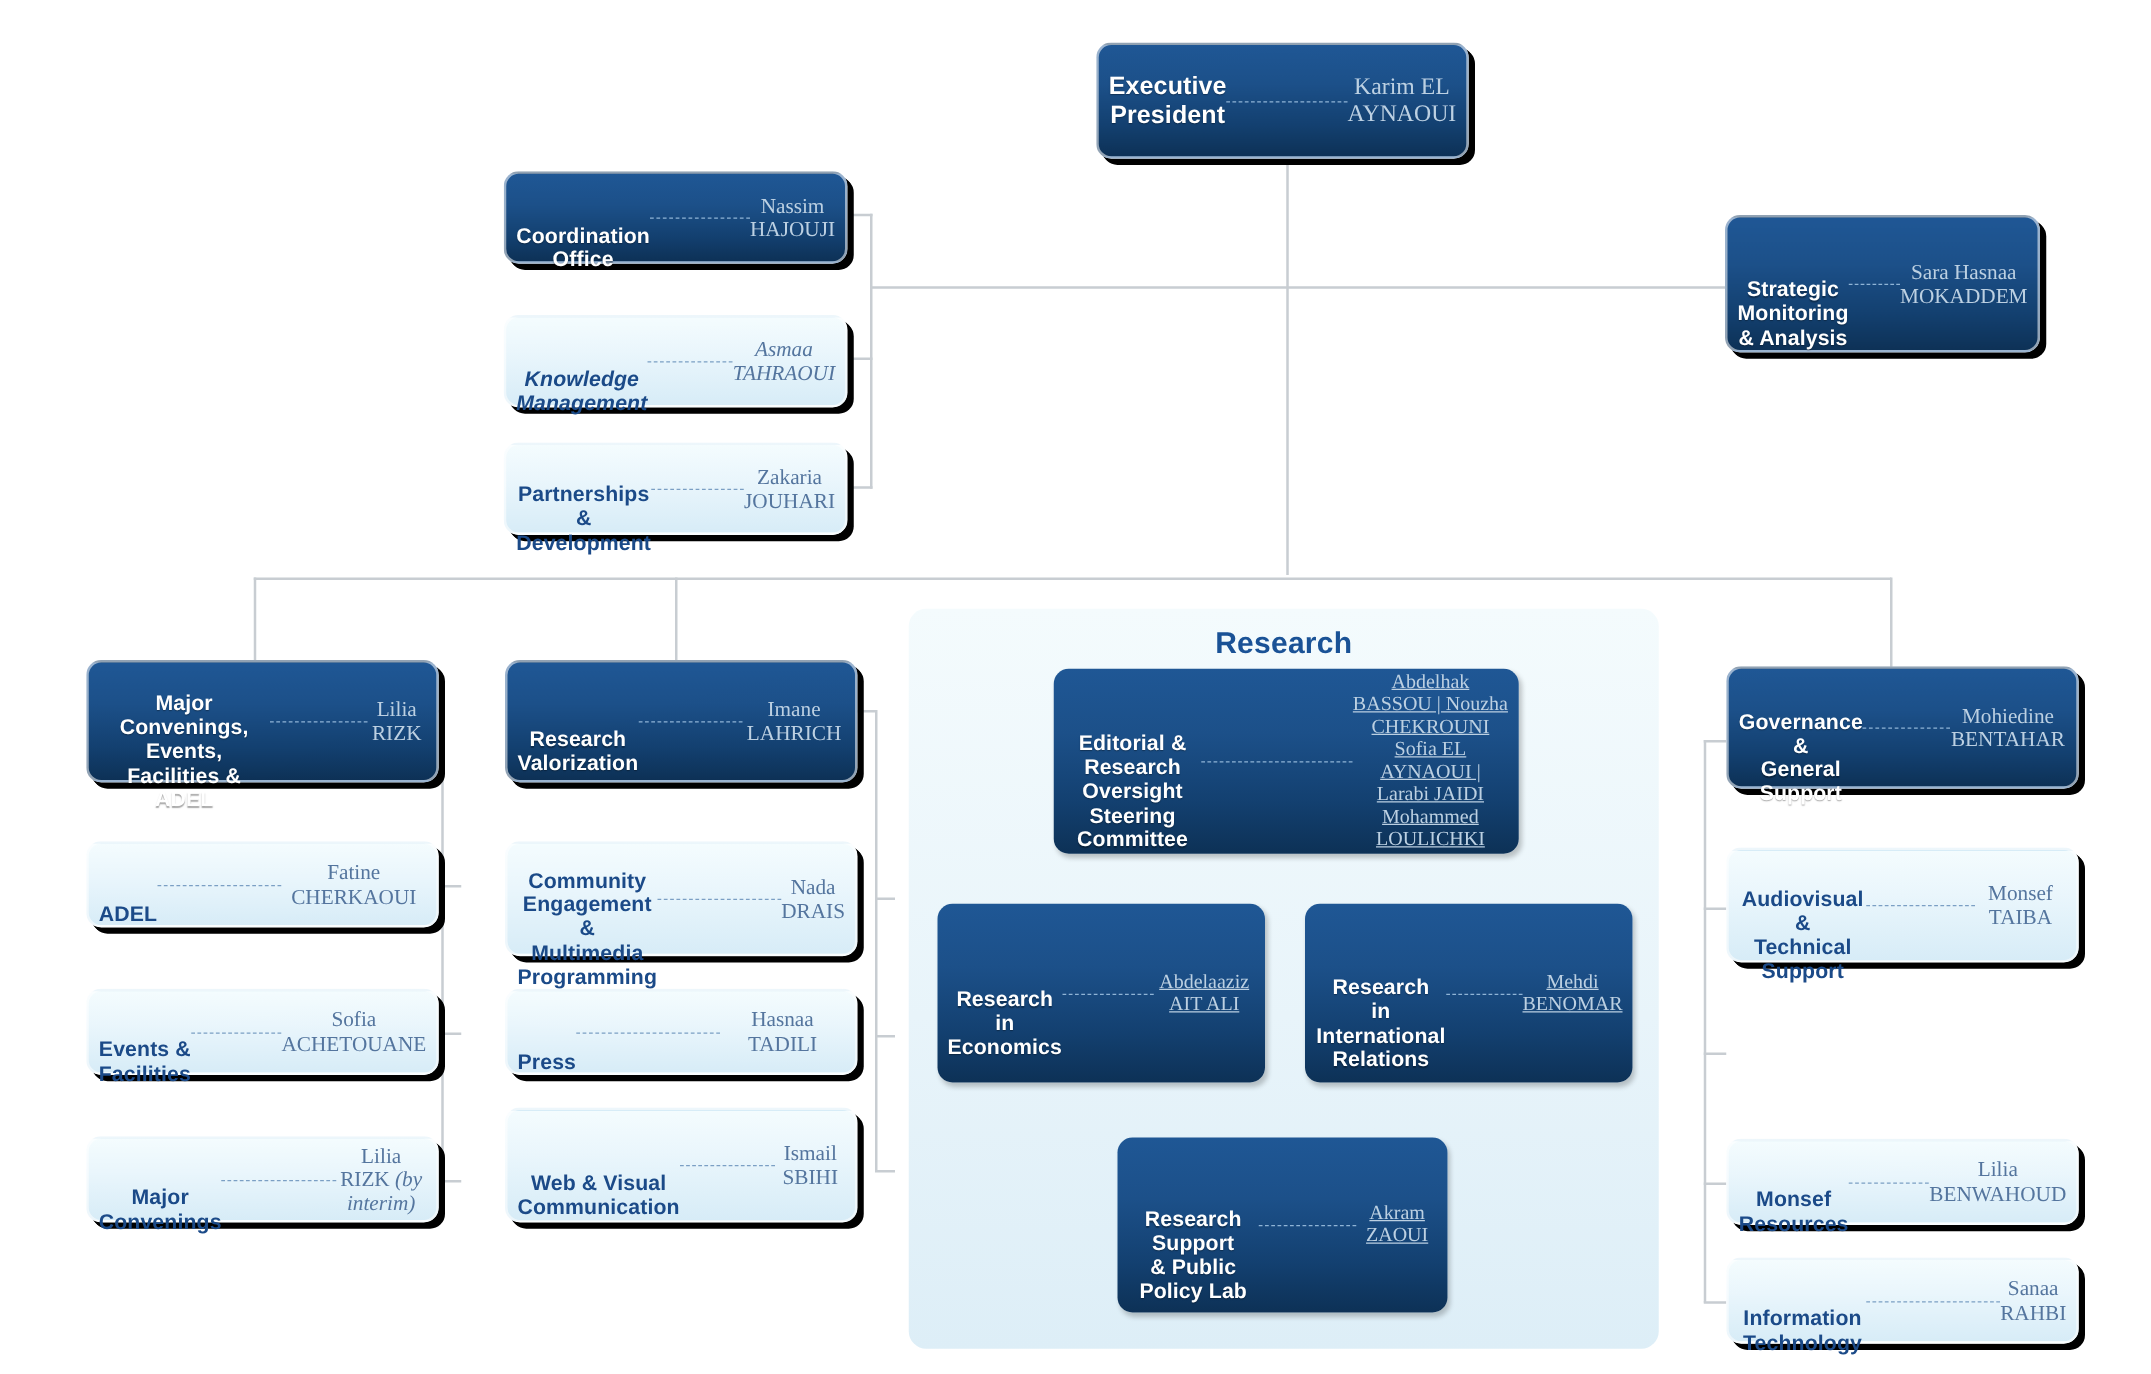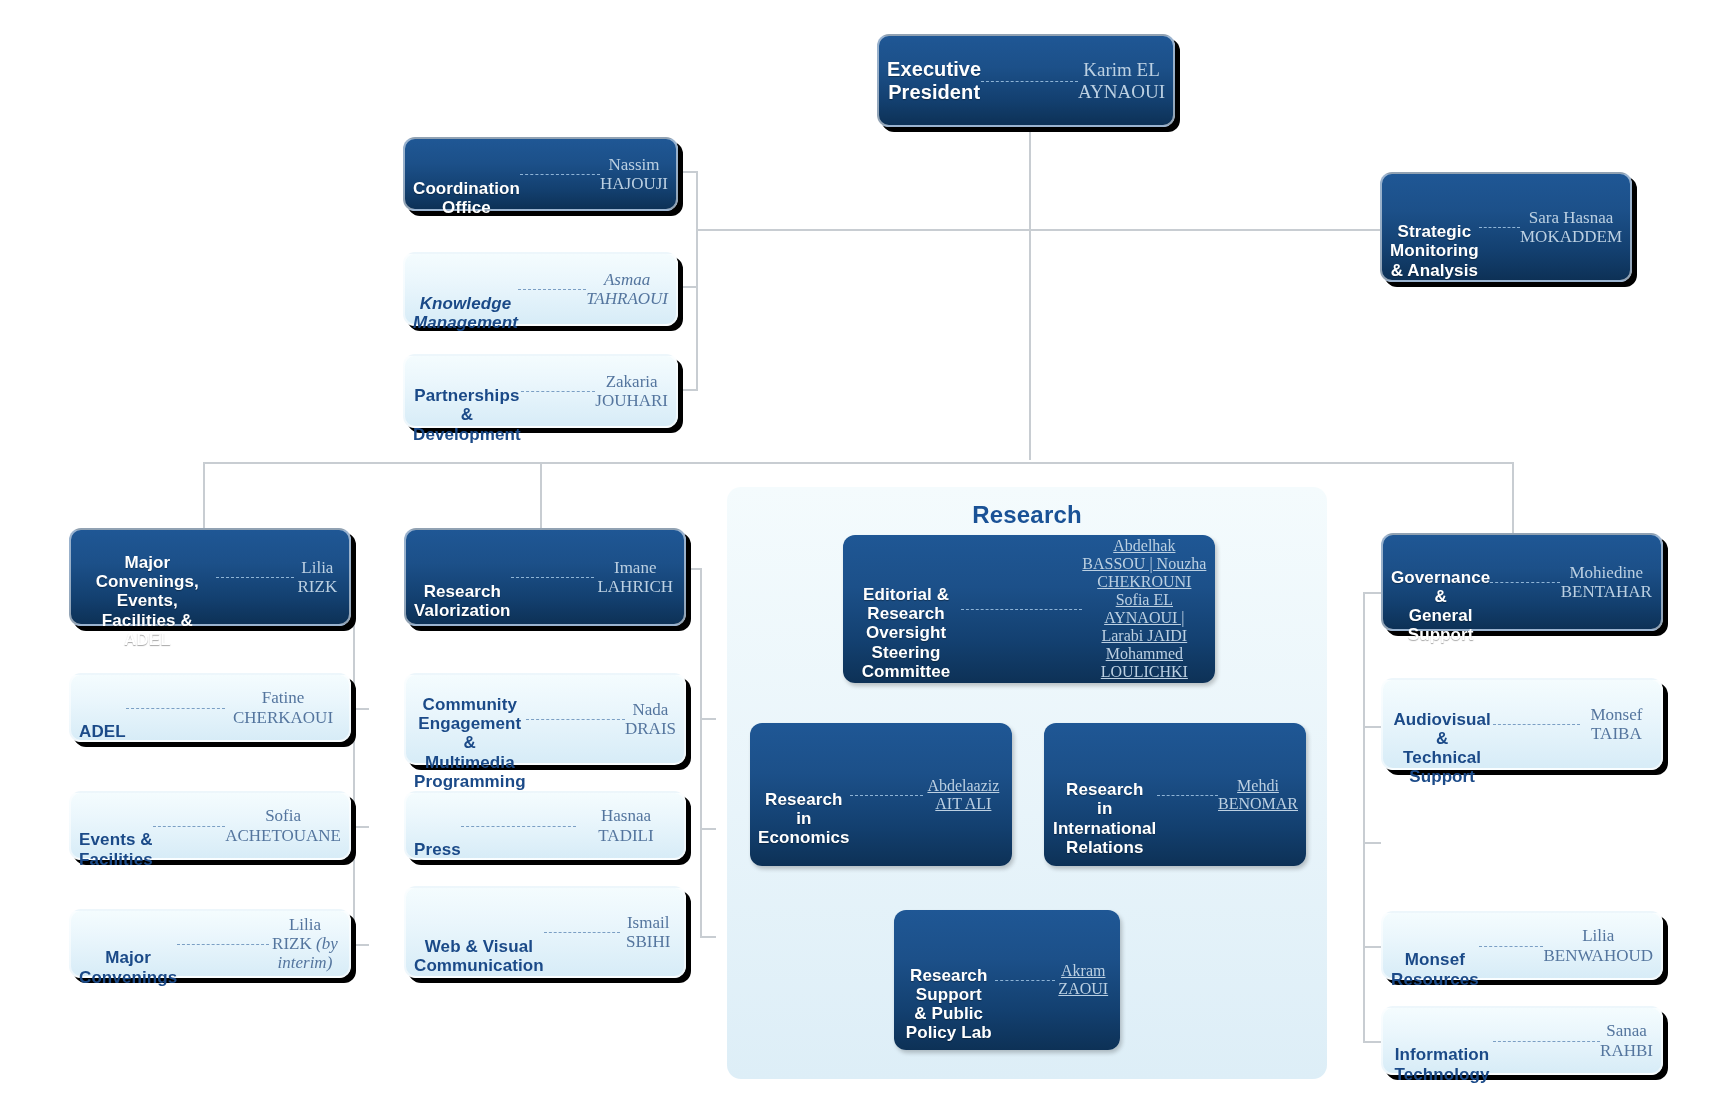--- a/index.html
+++ b/index.html
@@ -265,21 +265,21 @@
 
   <div class="node dark soft t17 p16 sep-narrow" style="left:1044px; top:723px; width:262px; height:143px; border:none;">
     <div class="title">
       <span>Research</span><br>
       <span>in International Relations</span>
     </div>
     <div class="sep"></div>
     <div class="person">Mehdi BENOMAR</div>
   </div>
 
-  <div class="node dark soft t17 p16 sep-narrow" style="left:894px; top:910px; width:226px; height:140px; border:none;">
+  <div class="node dark soft t17 p16 sep-narrow" style="left:894px; top:910px; width:264px; height:140px; border:none;">
     <div class="title">
       <span>Research Support</span><br>
       <span>&amp; Public Policy Lab</span>
     </div>
     <div class="sep"></div>
     <div class="person">Akram ZAOUI</div>
   </div>
 
   <div class="node dark shadowed t17 p17 sep-narrow" style="left:1381px; top:533px; width:282px; height:98px;">
     <div class="title">

